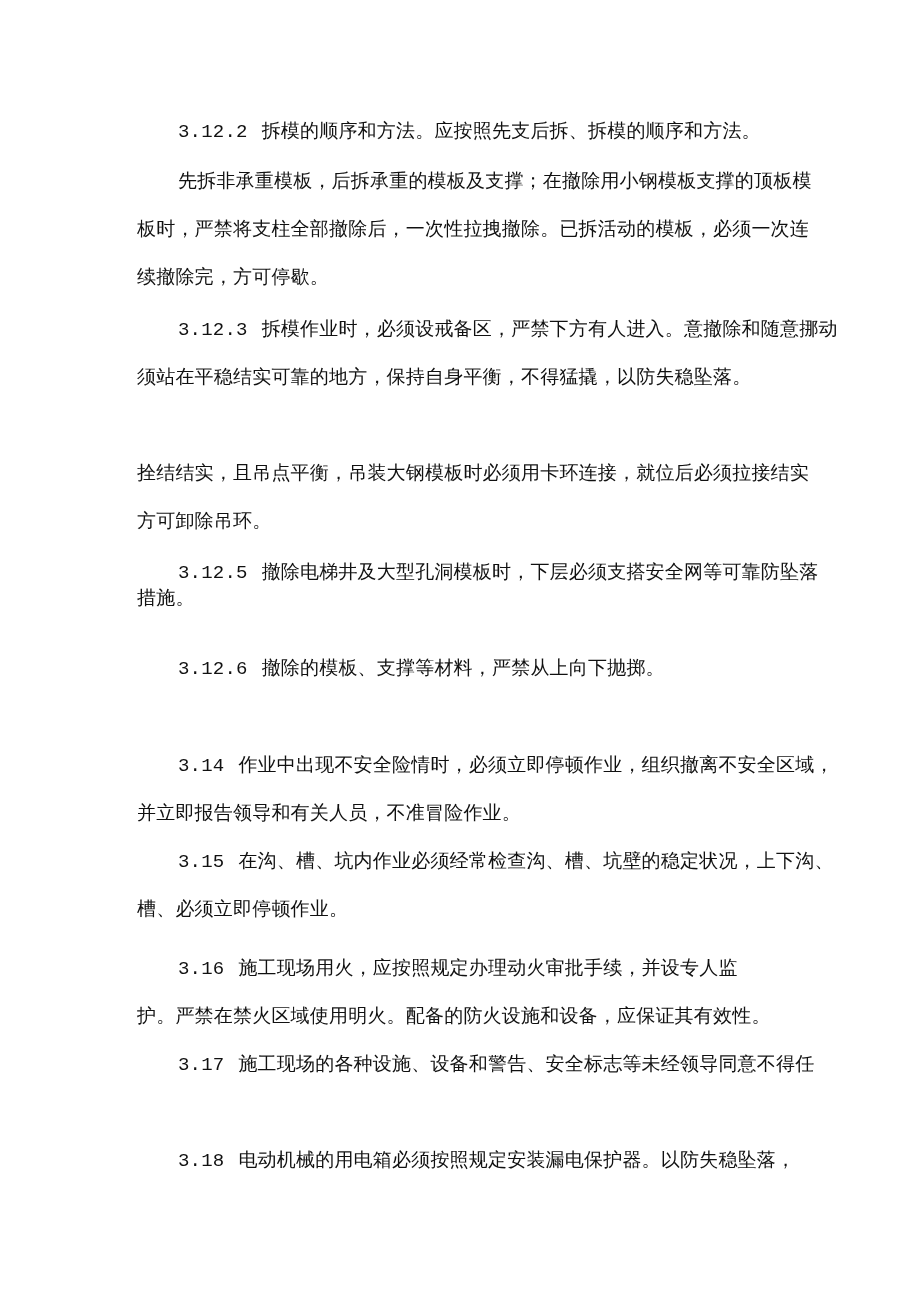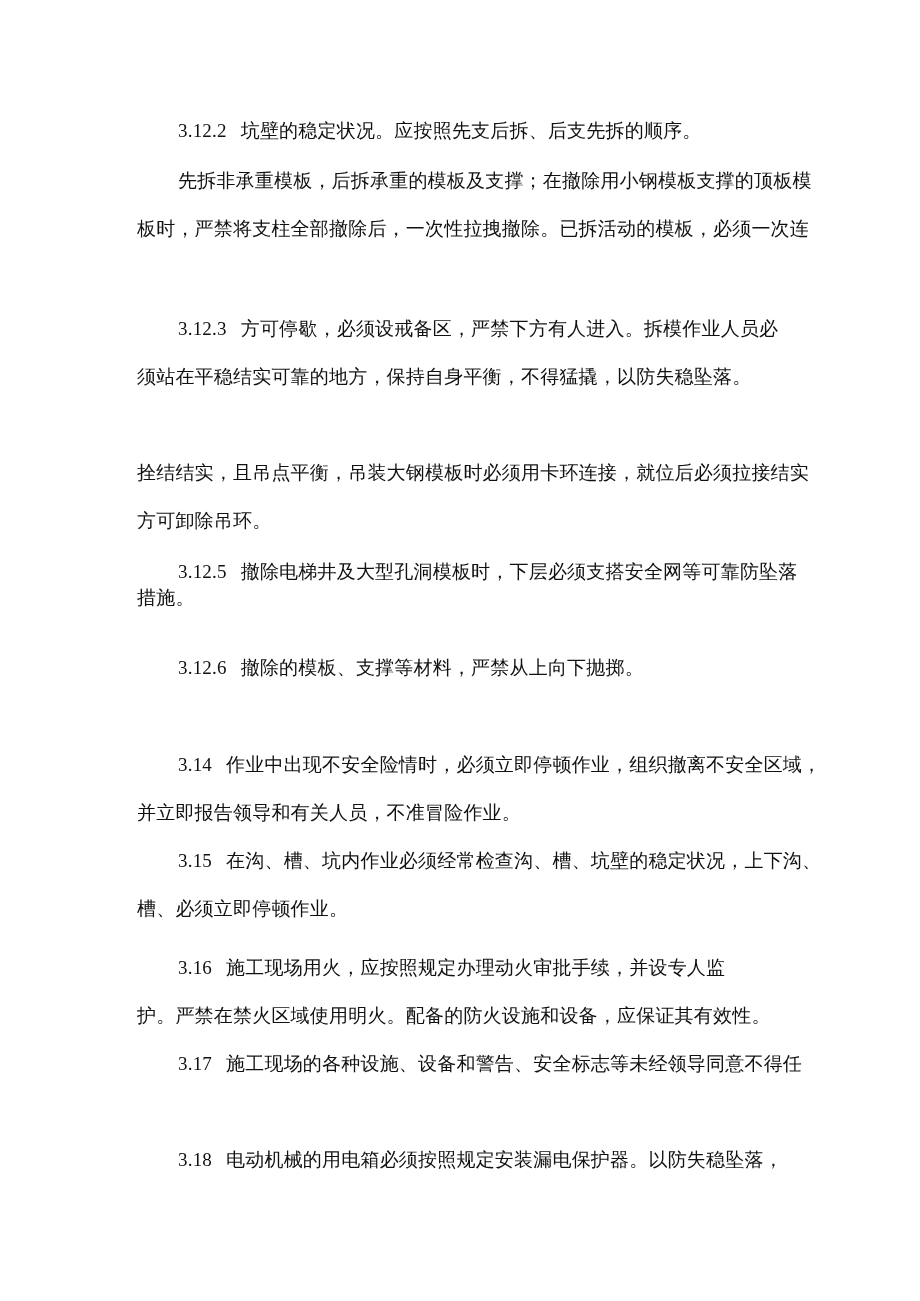--- a/index.html
+++ b/index.html
@@ -2,31 +2,32 @@
 <html><head>
 <meta charset="utf-8">
 <style>
   html, body { margin:0; padding:0; background:#ffffff; }
   body { width:920px; height:1301px; position:relative; overflow:hidden;
          font-family:"DejaVu Serif","Liberation Serif",serif; color:#111; }
   .page { position:absolute; left:0; top:0; width:920px; height:1301px; background:#fff; }
   .line { position:absolute; left:137px; width:660px; font-size:19px; line-height:24px;
           white-space:nowrap; letter-spacing:0.2px; }
   .line.indent { left:178px; }
-  .num { font-family:Liberation Serif, serif; margin-right:14px; }
+  .num { font-family:Liberation Mono, monospace; margin-right:14px; }
 </style>
 </head>
 <body>
 
 <div class="page">
-  <div class="line indent" style="top:118px"><span class="num">3.12.2</span><span>坑壁的稳定状况。应按照先支后拆、后支先拆的顺序。</span></div>
+  <div class="line indent" style="top:118px"><span class="num">3.12.2</span><span>拆模的顺序和方法。应按照先支后拆、拆模的顺序和方法。</span></div>
   <div class="line indent" style="top:168px"><span>先拆非承重模板，后拆承重的模板及支撑；在撤除用小钢模板支撑的顶板模</span></div>
   <div class="line" style="top:216px"><span>板时，严禁将支柱全部撤除后，一次性拉拽撤除。已拆活动的模板，必须一次连</span></div>
+  <div class="line" style="top:264px"><span>续撤除完，方可停歇。</span></div>
 
-  <div class="line indent" style="top:316px"><span class="num">3.12.3</span><span>方可停歇，必须设戒备区，严禁下方有人进入。拆模作业人员必</span></div>
+  <div class="line indent" style="top:316px"><span class="num">3.12.3</span><span>拆模作业时，必须设戒备区，严禁下方有人进入。意撤除和随意挪动</span></div>
   <div class="line" style="top:364px"><span>须站在平稳结实可靠的地方，保持自身平衡，不得猛撬，以防失稳坠落。</span></div>
 
   <div class="line" style="top:508px"><span>方可卸除吊环。</span></div>
   <div class="line" style="top:460px"><span>拴结结实，且吊点平衡，吊装大钢模板时必须用卡环连接，就位后必须拉接结实</span></div>
 
   <div class="line indent" style="top:559px"><span class="num">3.12.5</span><span>撤除电梯井及大型孔洞模板时，下层必须支搭安全网等可靠防坠落</span></div>
   <div class="line" style="top:585px"><span>措施。</span></div>
 
   <div class="line indent" style="top:655px"><span class="num">3.12.6</span><span>撤除的模板、支撑等材料，严禁从上向下抛掷。</span></div>
 

